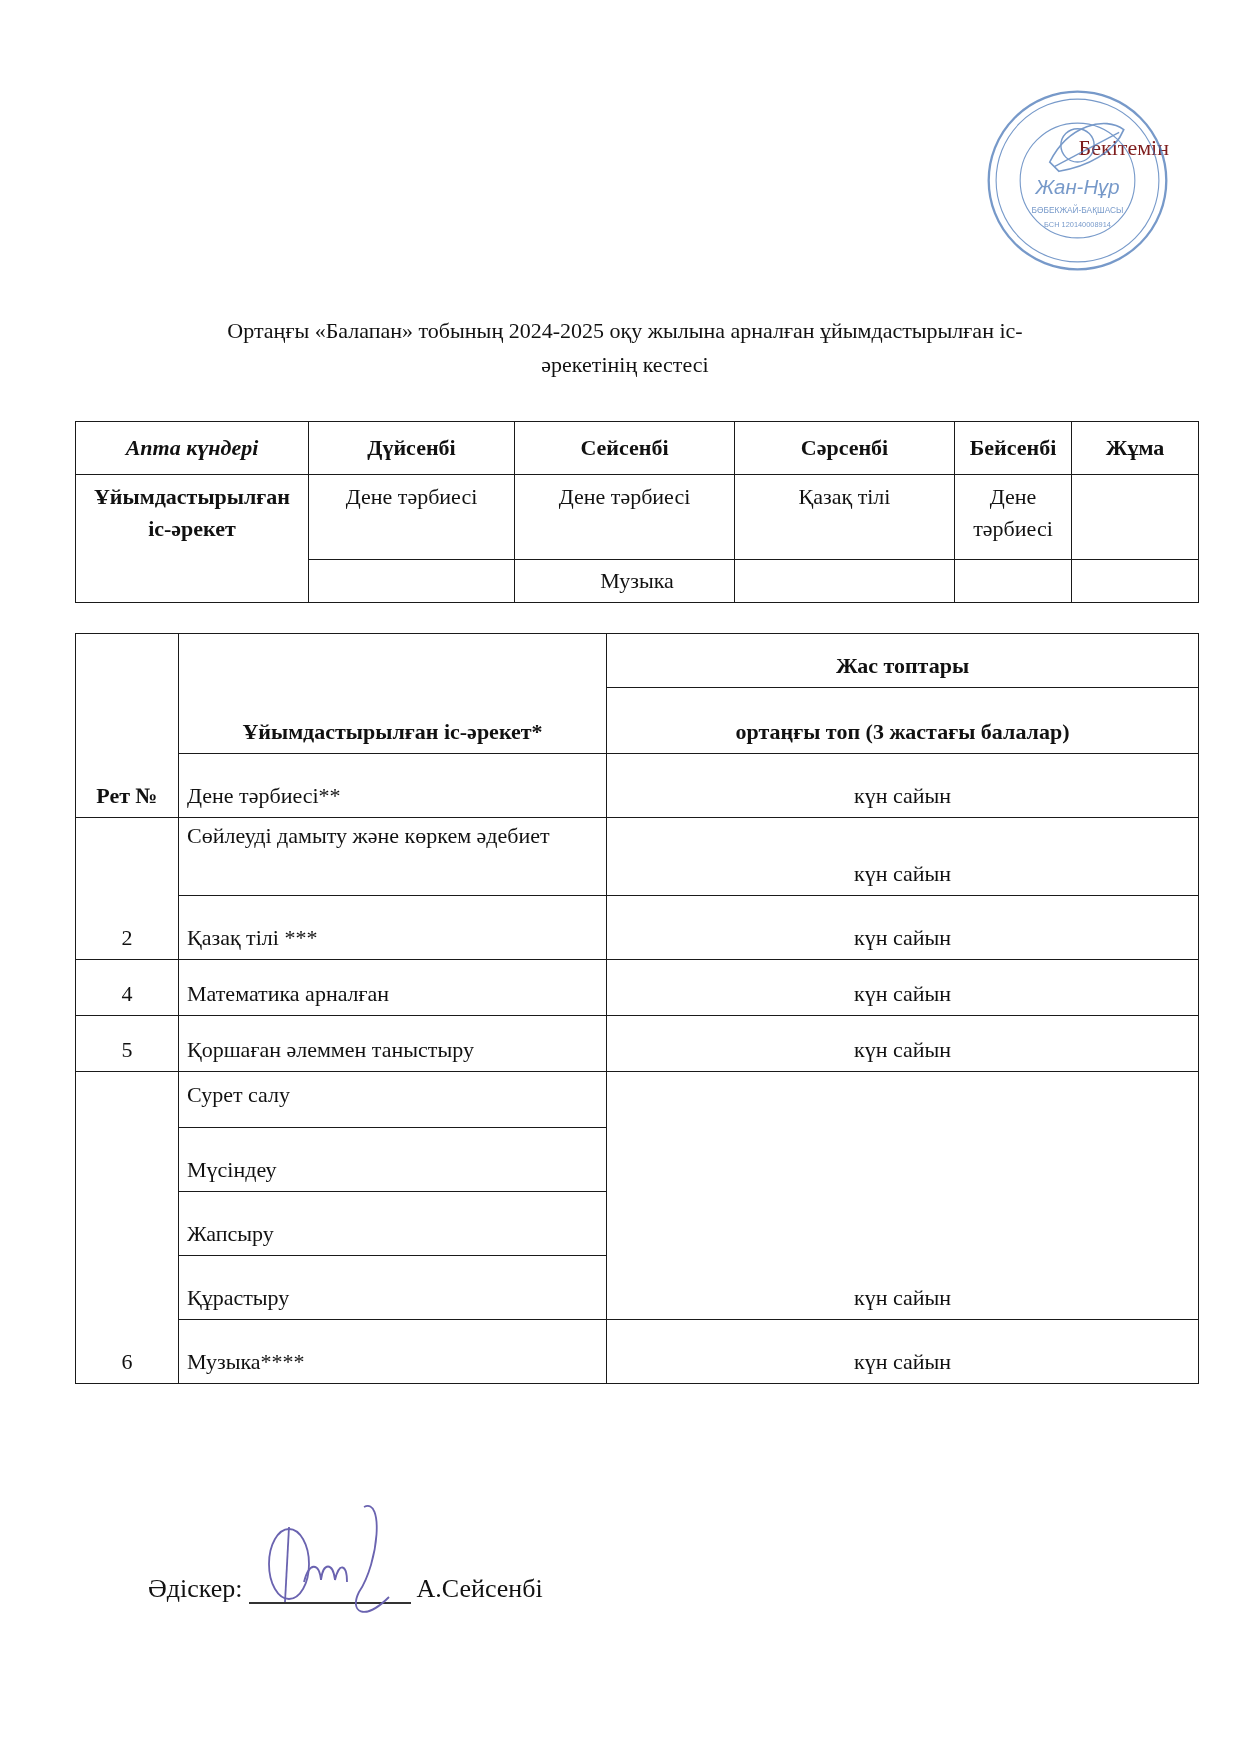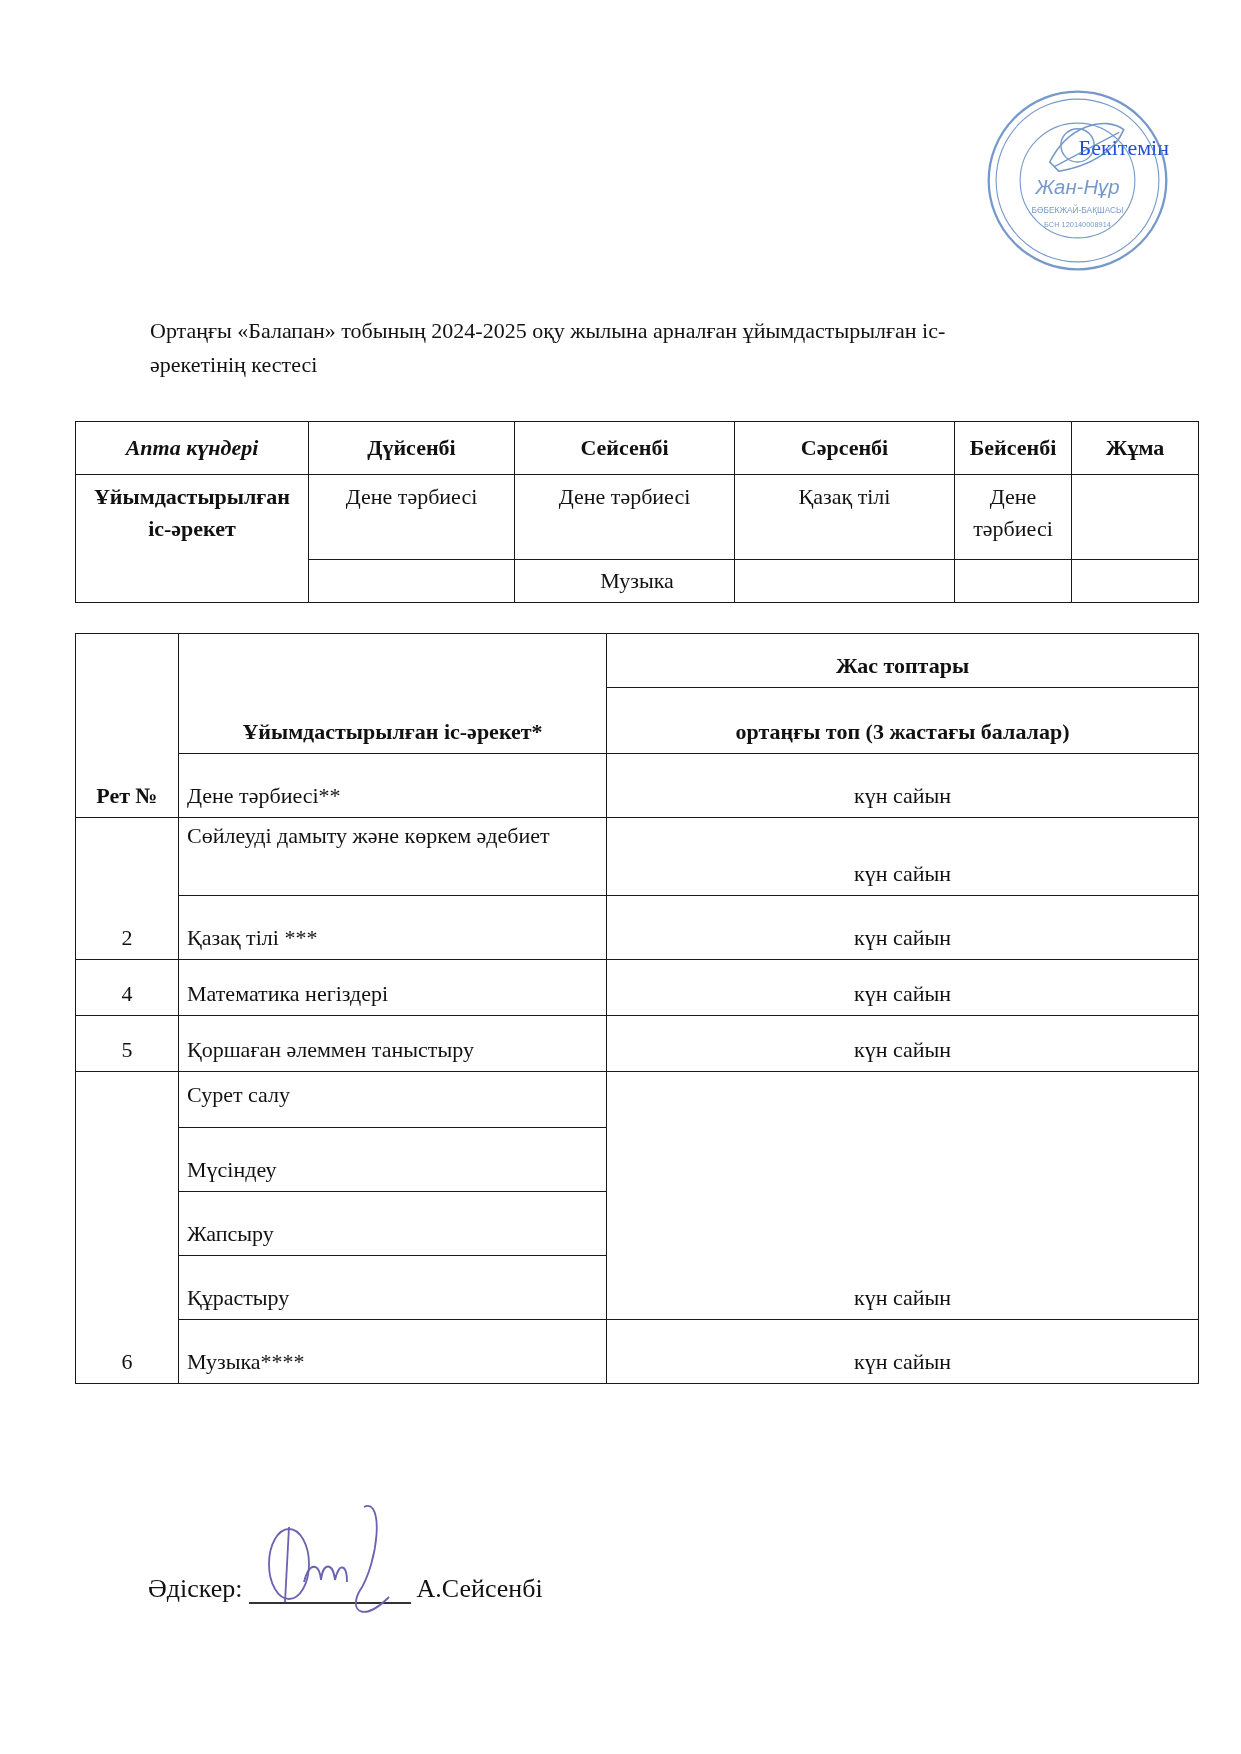--- a/index.html
+++ b/index.html
@@ -2,29 +2,29 @@
 <html><head>
 <meta charset="utf-8">
 <style>
   html, body { margin: 0; padding: 0; background: #ffffff; }
   body {
     width: 1241px; height: 1754px; position: relative; overflow: hidden;
     font-family: "Liberation Serif", "DejaVu Serif", serif; color: #111;
   }
   .approve {
     position: absolute; right: 72px; top: 125px; text-align: right;
-    font-size: 22px; line-height: 45px; color: #1d4ed8;
+    font-size: 22px; line-height: 45px; color: #7f1d1d;
   }
   .approve .line { white-space: nowrap; }
   .stamp {
     position: absolute; left: 985px; top: 88px; width: 185px; height: 185px;
     pointer-events: none;
   }
   .doc-title {
-    position: absolute; left: 150px; top: 314px; width: 950px; 
+    position: absolute; left: 150px; top: 314px; width: 950px; text-align: center;
     font-size: 22px; line-height: 34px; color: #111;
   }
   table { border-collapse: collapse; position: absolute; table-layout: fixed; }
   td, th { border: 1.5px solid #1a1a1a; font-size: 22px; font-weight: normal; padding: 0 8px; }
   
   #week { left: 75px; top: 421px; width: 1123px; }
   #week th { height: 52px; text-align: center; vertical-align: middle; font-weight: bold; }
   #week th.italic { font-style: italic; }
   #week td { text-align: center; vertical-align: top; }
   #week .row-main td { height: 78px; padding-top: 6px; line-height: 32px; }
@@ -130,21 +130,21 @@
     <td class="num" rowspan="2">2</td>
     <td class="justify" style="vertical-align:top;padding-top:2px">Сөйлеуді дамыту және көркем әдебиет</td>
     <td class="freq">күн сайын</td>
   </tr>
   <tr style="height:64px">
     <td>Қазақ тілі ***</td>
     <td class="freq">күн сайын</td>
   </tr>
   <tr style="height:56px">
     <td class="num">4</td>
-    <td>Математика негіздері</td>
+    <td>Математика арналған</td>
     <td class="freq">күн сайын</td>
   </tr>
   <tr style="height:56px">
     <td class="num">5</td>
     <td>Қоршаған әлеммен таныстыру</td>
     <td class="freq">күн сайын</td>
   </tr>
   <tr style="height:56px">
     <td class="num" rowspan="5">6</td>
     <td style="vertical-align:top;padding-top:10px">Сурет салу</td>

